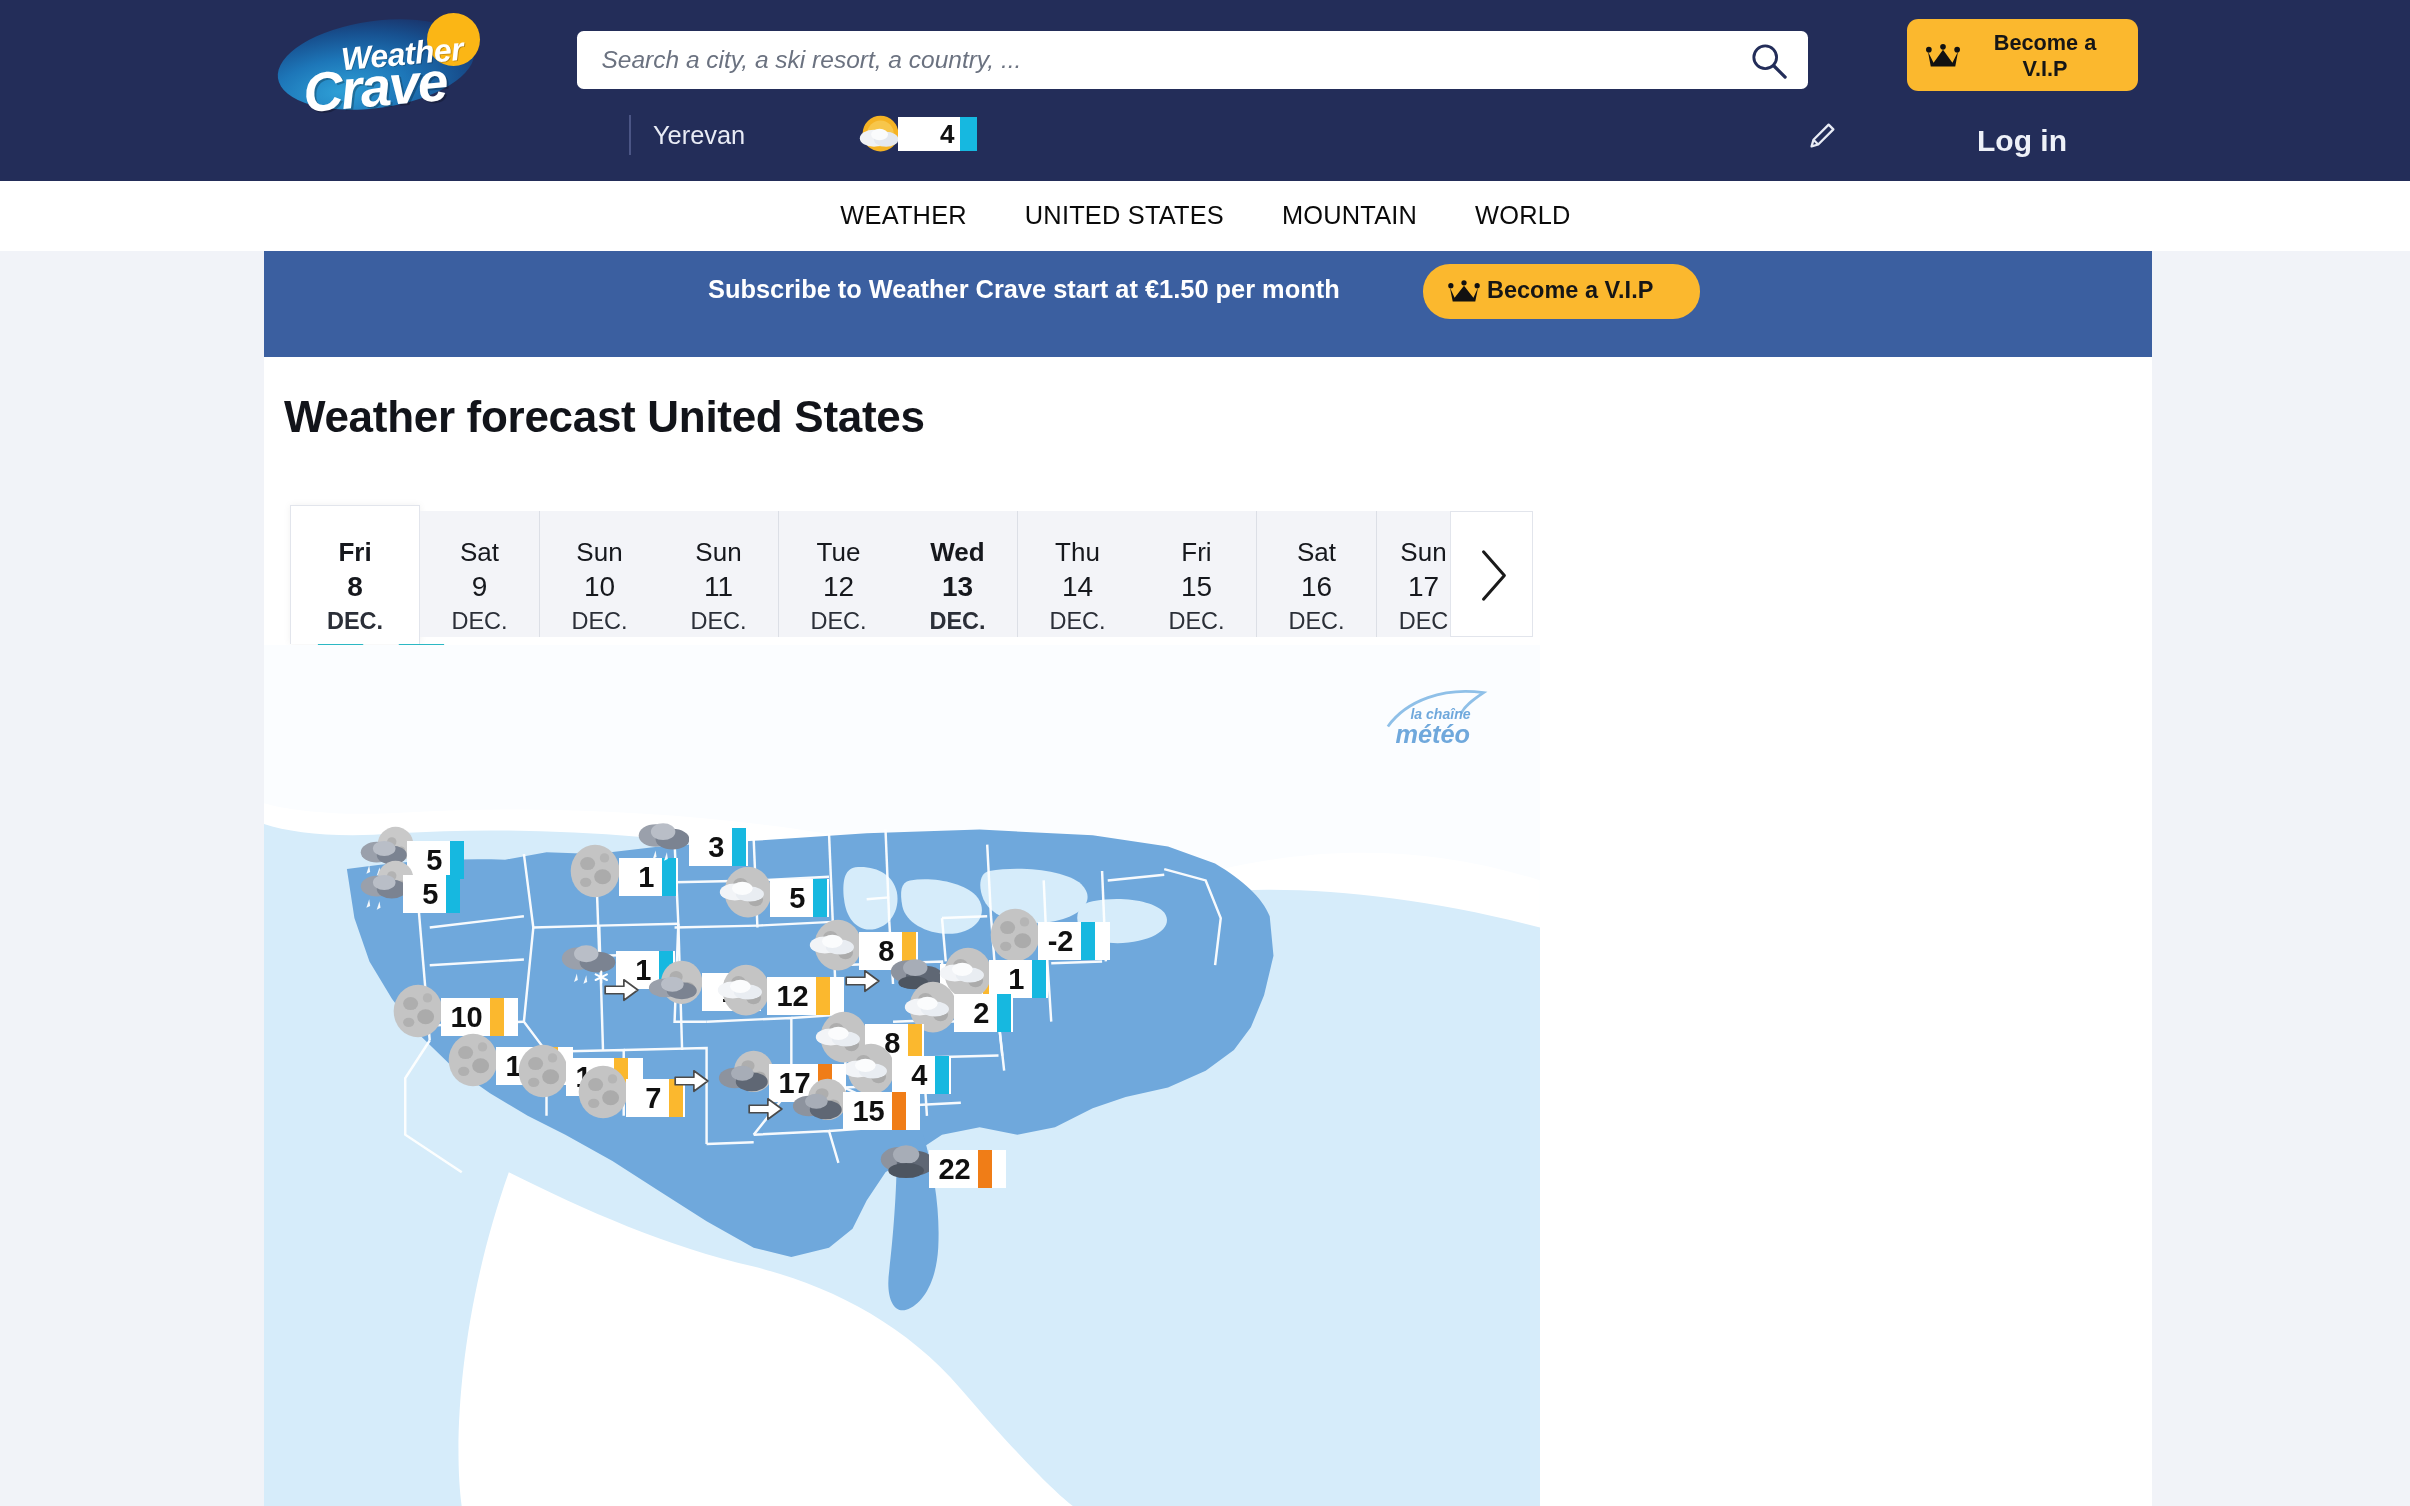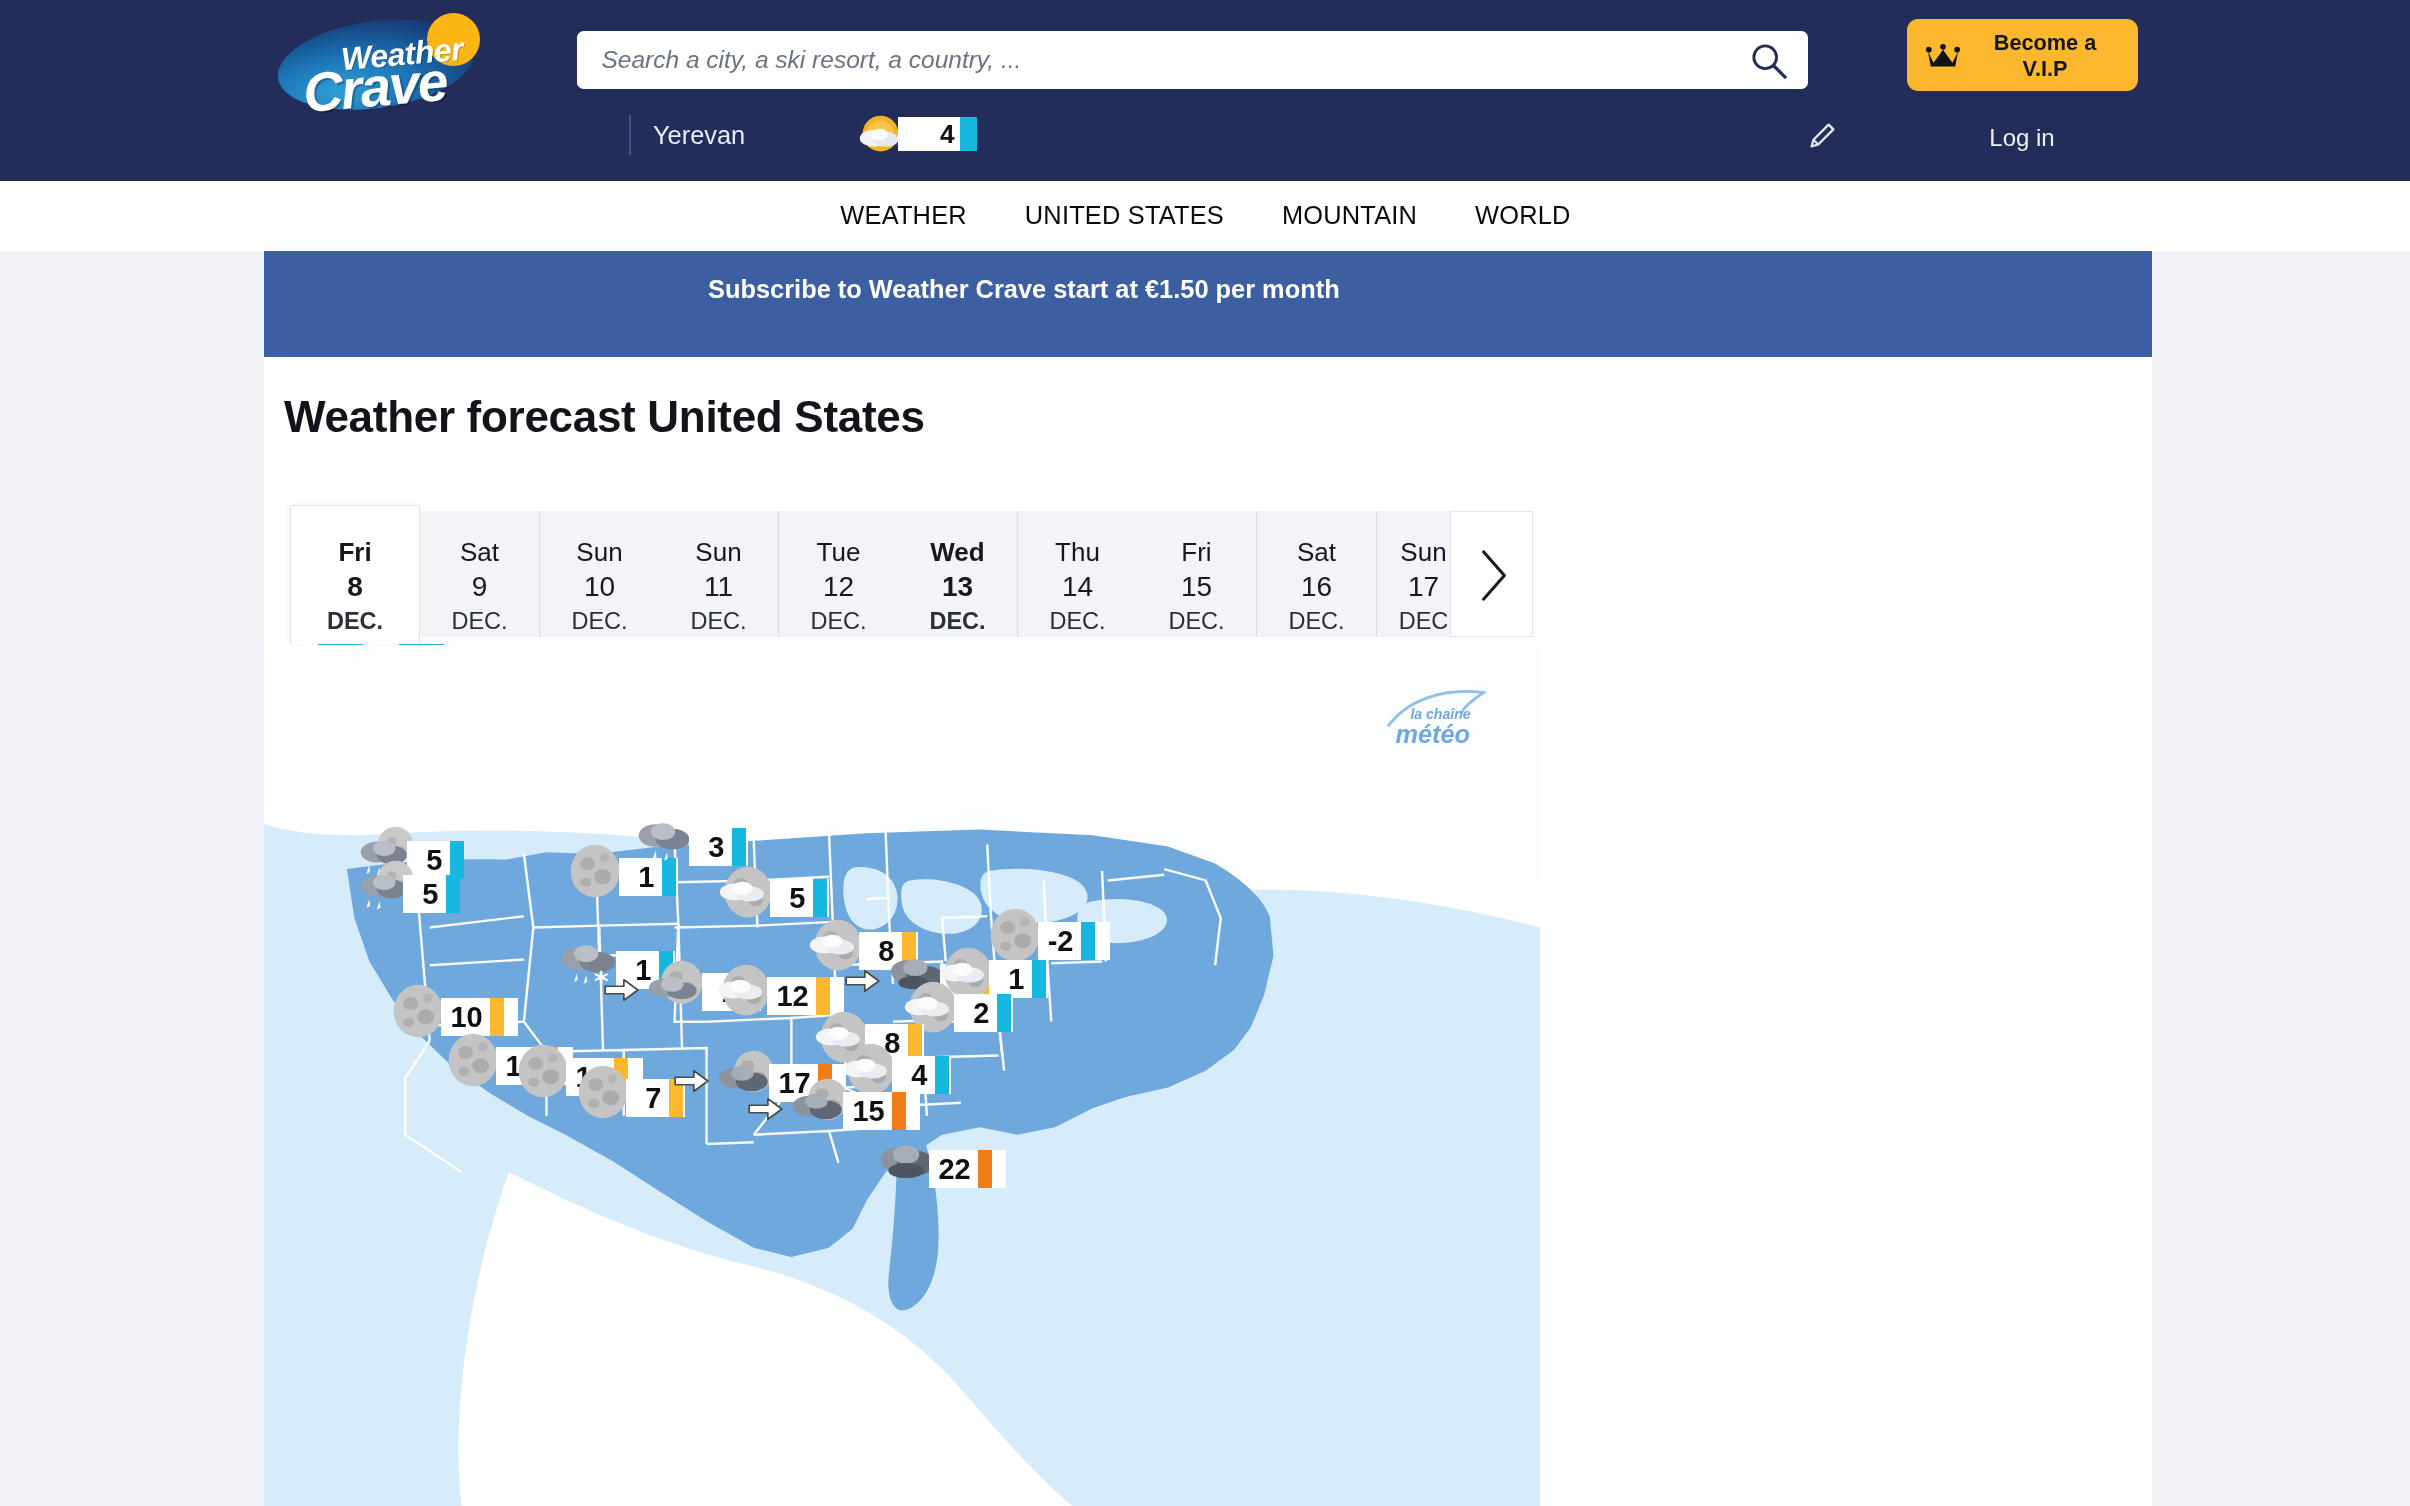--- a/index.html
+++ b/index.html
@@ -93,21 +93,21 @@
   .city-wx .wx-bar {
     position: absolute; left: 105px; top: 1.9px; width: 17px; height: 34px;
     background: #16b8e0;
   }
 
   .pencil-icon {
     position: absolute; left: 1804px; top: 118px; width: 36px; height: 36px; cursor: pointer;
   }
   .login {
     position: absolute; left: 1977px; top: 124px; width: 90px;
-    color: #eef1f8; font-size: 24px; text-align: center; cursor: pointer;
+    color: #eef1f8; font-size: 30px; text-align: center; cursor: pointer; font-weight: bold;
   }
 
   
   .navbar {
     position: absolute; top: 181px; left: 0; width: 2411px; height: 71px;
     background: #ffffff; border-bottom: 1.9px solid #adb2bd;
   }
   .navlist {
     position: absolute; left: 0; top: 0; width: 2411px; height: 69px;
     display: flex; align-items: center; justify-content: center; gap: 58px;
@@ -267,20 +267,29 @@
       <div class="navitem">MOUNTAIN</div>
       <div class="navitem">WORLD</div>
     </div>
   </div>
 
   <div class="content-bg"></div>
   <div class="content-card">
 
     <div class="promo">
       <div class="promo-text">Subscribe to Weather Crave start at €1.50 per month</div>
+      <button class="promo-btn">
+        <svg class="crown" viewBox="0 0 34 25">
+          <path d="M2 8 L7 19 L17 6 L27 19 L32 8 L29 23 L5 23 Z" fill="#111"></path>
+          <circle cx="3" cy="6" r="2.8" fill="#111"></circle>
+            <circle cx="17" cy="3" r="2.8" fill="#111"></circle>
+            <circle cx="31" cy="6" r="2.8" fill="#111"></circle>
+        </svg>
+        <span class="lbl">Become a V.I.P</span>
+      </button>
     </div>
 
     <div class="page-title">Weather forecast United States</div>
 
     <div class="daytabs">
       <div class="daytab sel" style="left:0px;">
         <div class="dw">Fri</div>
         <div class="dd">8</div>
         <div class="dm">DEC.</div>
       </div>

